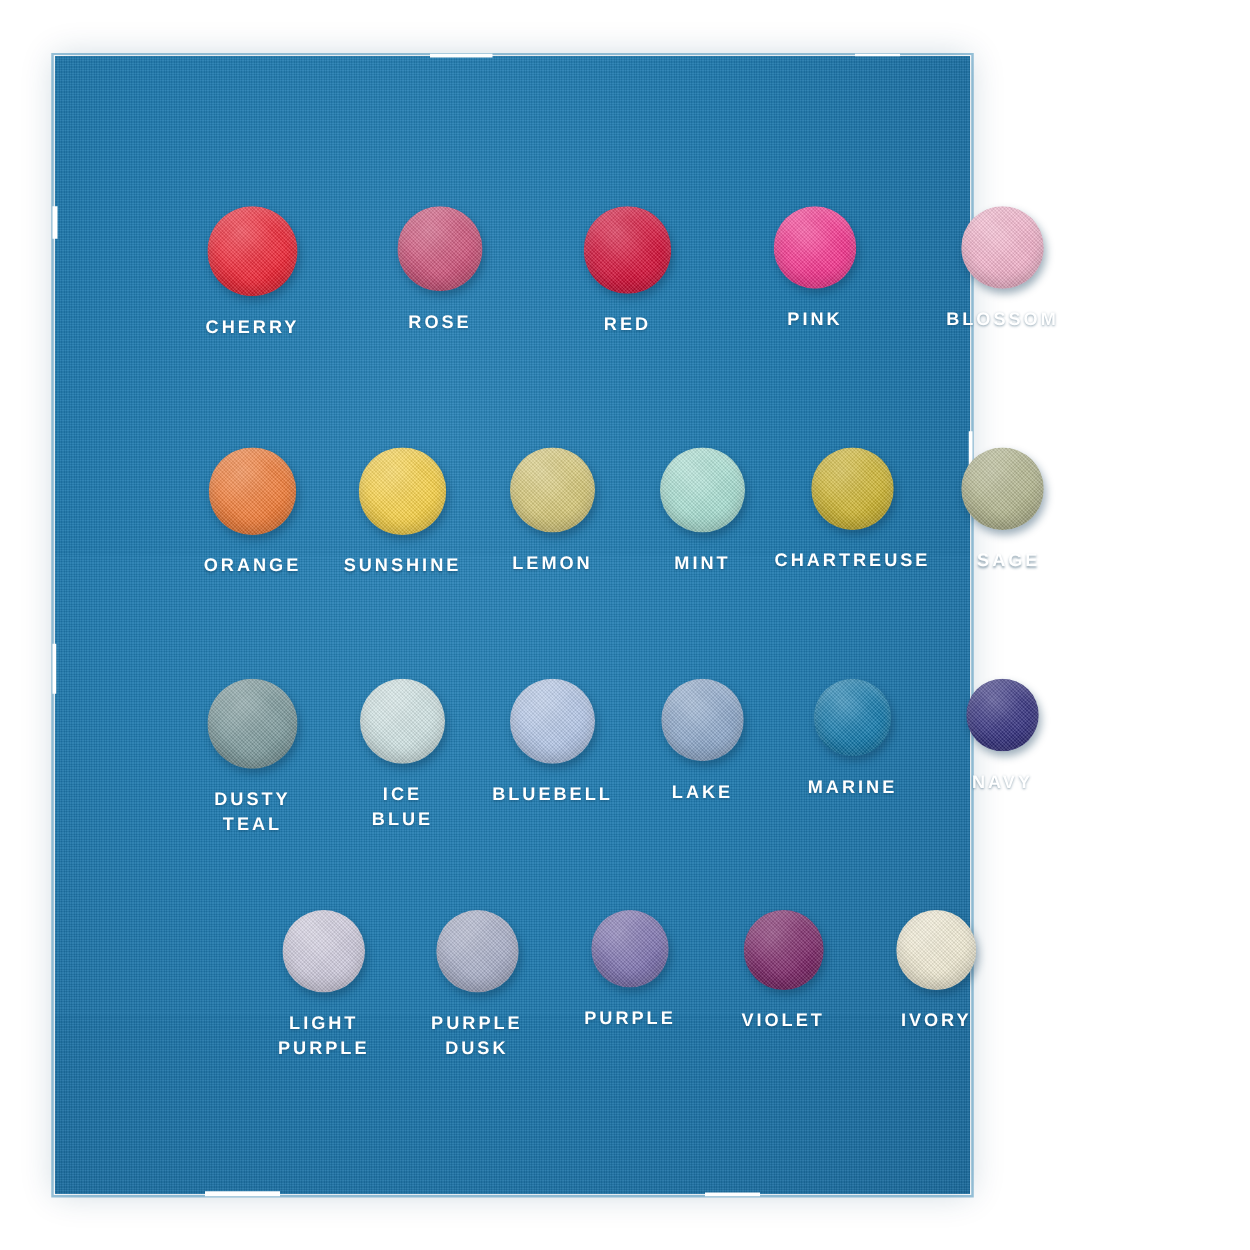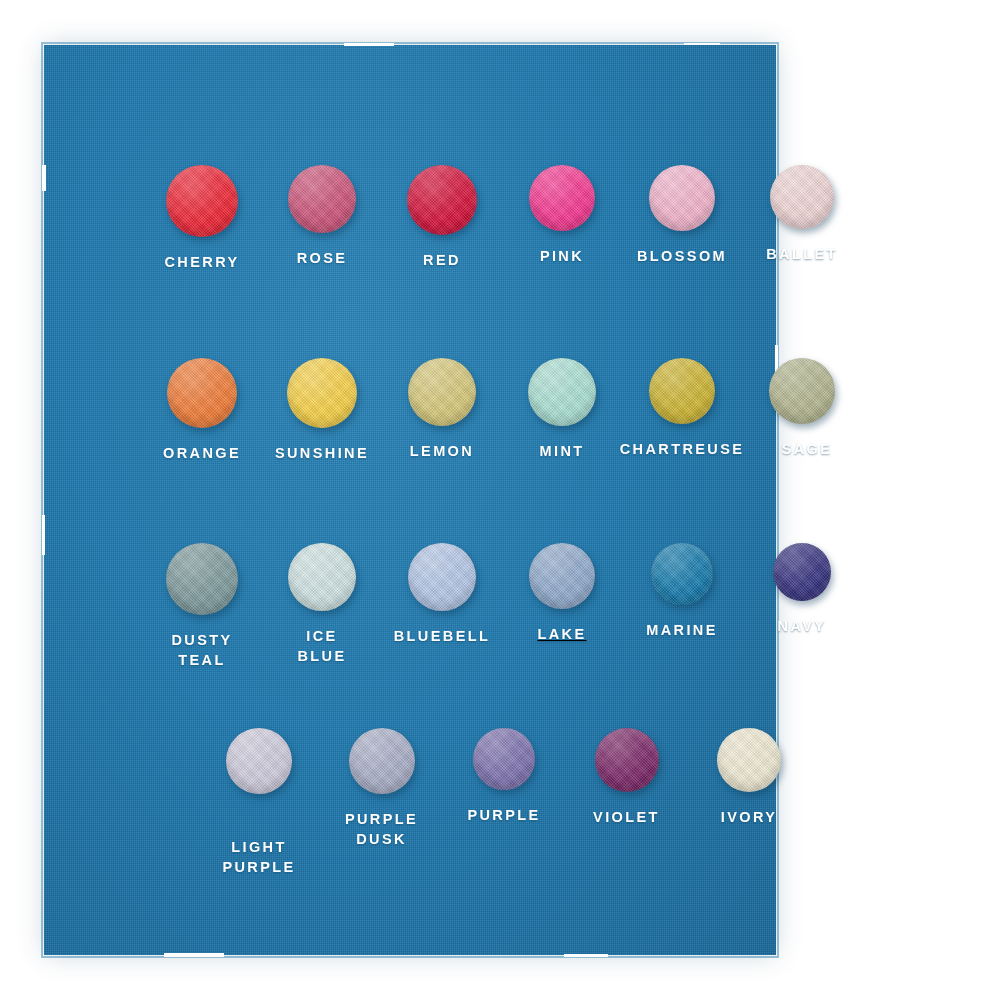--- a/index.html
+++ b/index.html
@@ -155,26 +155,20 @@
             <span class="sheen"></span>
           </div>
           <div class="label" style="color: rgb(255, 255, 255);">PINK</div>
         </div>
         <div class="cell" style="width:120px;justify-content:space-between;">
           <div class="swatch" style="width:66px;height:66px;background-color:#f2b3cb;">
             <span class="sheen"></span>
           </div>
           <div class="label" style="color: rgb(255, 255, 255);">BLOSSOM</div>
         </div>
-        <div class="cell" style="width:120px;">
-          <div class="swatch" style="width:64px;height:64px;background-color:#f0d5d5;">
-            <span class="sheen"></span>
-          </div>
-          <div class="label" style="color: rgb(255, 255, 255);">BALLET</div>
-        </div>
       </div>
 
       <div class="row" style="left:98px; top:313px; width:720px; justify-content:space-between;">
         <div class="cell" style="width:120px;">
           <div class="swatch" style="width:70px;height:70px;background-color:#f07b36;">
             <span class="sheen"></span>
           </div>
           <div class="label" style="color: rgb(255, 255, 255);">ORANGE</div>
         </div>
         <div class="cell" style="width:120px;">
@@ -223,42 +217,42 @@
           </div>
           <div class="label" style="color: rgb(255, 255, 255);">ICE
 BLUE</div>
         </div>
         <div class="cell" style="width:120px;">
           <div class="swatch" style="width:68px;height:68px;background-color:#b3c6e6;">
             <span class="sheen"></span>
           </div>
           <div class="label" style="color: rgb(255, 255, 255);">BLUEBELL</div>
         </div>
-        <div class="cell" style="width:120px;text-decoration:underline;">
+        <div class="cell" style="width:120px;">
           <div class="swatch" style="width:66px;height:66px;background-color:#8fa9cb;">
             <span class="sheen"></span>
           </div>
           <div class="label" style="color: rgb(255, 255, 255);">LAKE</div>
         </div>
         <div class="cell" style="width:120px;">
           <div class="swatch" style="width:62px;height:62px;background-color:#1279ac;">
             <span class="sheen"></span>
           </div>
           <div class="label" style="color: rgb(255, 255, 255);">MARINE</div>
         </div>
         <div class="cell" style="width:120px;">
           <div class="swatch" style="width:58px;height:58px;background-color:#33307e;">
             <span class="sheen"></span>
           </div>
           <div class="label" style="color: rgb(255, 255, 255);">NAVY</div>
         </div>
       </div>
 
       <div class="row" style="left:160px; top:683px; width:600px; justify-content:space-between;">
-        <div class="cell" style="width:110px;gap:28px;">
+        <div class="cell" style="width:110px;">
           <div class="swatch" style="width:66px;height:66px;background-color:#cfcbdd;">
             <span class="sheen"></span>
           </div>
           <div class="label" style="color: rgb(255, 255, 255);">LIGHT
 PURPLE</div>
         </div>
         <div class="cell" style="width:110px;">
           <div class="swatch" style="width:66px;height:66px;background-color:#a8aec7;">
             <span class="sheen"></span>
           </div>

